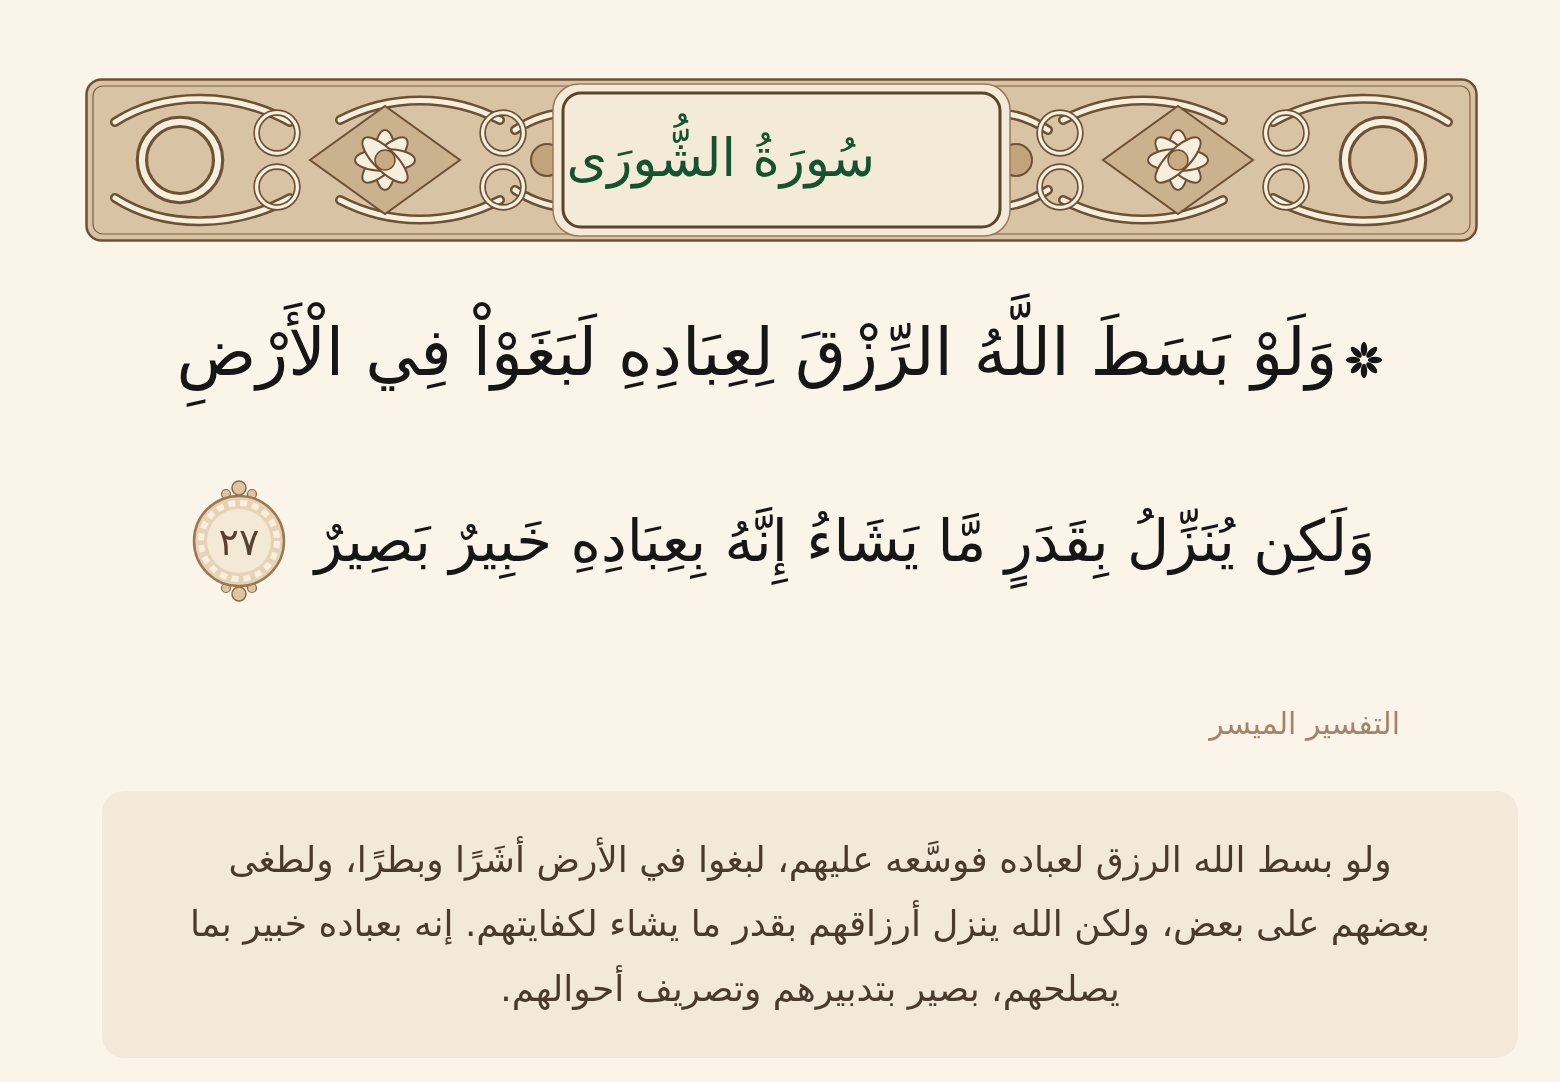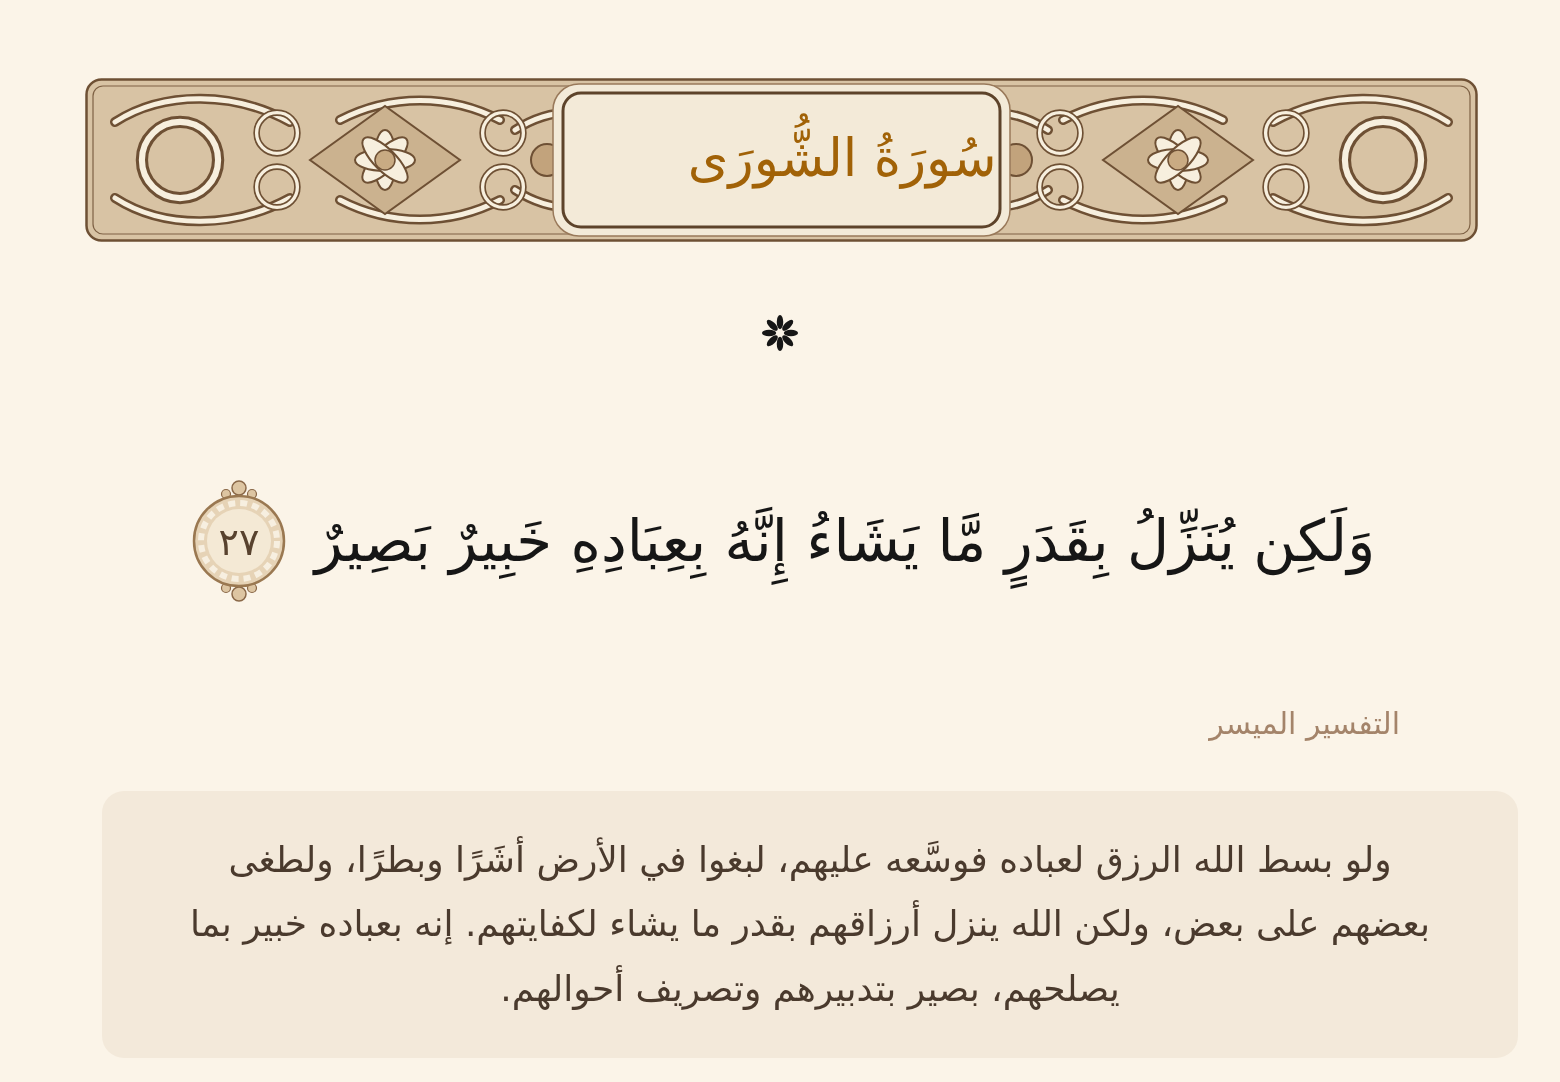--- a/index.html
+++ b/index.html
@@ -10,23 +10,23 @@
     position:relative;overflow:hidden;
   }
   .page{position:absolute;inset:0;}
 
   
   .banner{position:absolute;left:85px;top:78px;width:1393px;height:164px;}
   .banner svg{display:block;width:100%;height:100%;}
   .banner-title{
     position:absolute;left:50%;top:50%;
     transform:translate(-50%,-54%);
-    width:430px;text-align:right;
+    width:430px;text-align:left;
     direction:rtl;
-    font-size:52px;color:#a16207;
+    font-size:52px;color:#14532d;
     letter-spacing:1px;
     white-space:nowrap;
   }
 
   
   .verse-line{
     position:absolute;left:0;width:1560px;
     display:flex;justify-content:center;align-items:center;
     direction:rtl;
     color:#161616;
@@ -111,20 +111,21 @@
         <ellipse cx="20" cy="31.5" rx="3.4" ry="7.5"></ellipse>
         <ellipse cx="8.5" cy="20" rx="7.5" ry="3.4"></ellipse>
         <ellipse cx="31.5" cy="20" rx="7.5" ry="3.4"></ellipse>
         <ellipse cx="11.9" cy="11.9" rx="3.4" ry="7.5" transform="rotate(-45 11.9 11.9)"></ellipse>
         <ellipse cx="28.1" cy="28.1" rx="3.4" ry="7.5" transform="rotate(-45 28.1 28.1)"></ellipse>
         <ellipse cx="28.1" cy="11.9" rx="3.4" ry="7.5" transform="rotate(45 28.1 11.9)"></ellipse>
         <ellipse cx="11.9" cy="28.1" rx="3.4" ry="7.5" transform="rotate(45 11.9 28.1)"></ellipse>
       </g>
       <circle cx="20" cy="20" r="3.2" fill="#fbf4e8"></circle>
     </svg>
+    <span class="verse-text">وَلَوْ بَسَطَ اللَّهُ الرِّزْقَ لِعِبَادِهِ لَبَغَوْاْ فِي الْأَرْضِ</span>
   </div>
 
   <div class="verse-line verse-line-2">
     <span class="verse-text">وَلَكِن يُنَزِّلُ بِقَدَرٍ مَّا يَشَاءُ إِنَّهُ بِعِبَادِهِ خَبِيرٌ بَصِيرٌ</span>
     <svg class="ayah-medallion" width="108" height="126" viewBox="0 0 108 126">
       <circle cx="54" cy="10" r="7" fill="#ddc5a2" stroke="#8a6848" stroke-width="1.5"></circle>
       <circle cx="41" cy="16" r="4.5" fill="#ddc5a2" stroke="#8a6848" stroke-width="1.2"></circle>
       <circle cx="67" cy="16" r="4.5" fill="#ddc5a2" stroke="#8a6848" stroke-width="1.2"></circle>
       <circle cx="54" cy="116" r="7" fill="#ddc5a2" stroke="#8a6848" stroke-width="1.5"></circle>
       <circle cx="41" cy="110" r="4.5" fill="#ddc5a2" stroke="#8a6848" stroke-width="1.2"></circle>

